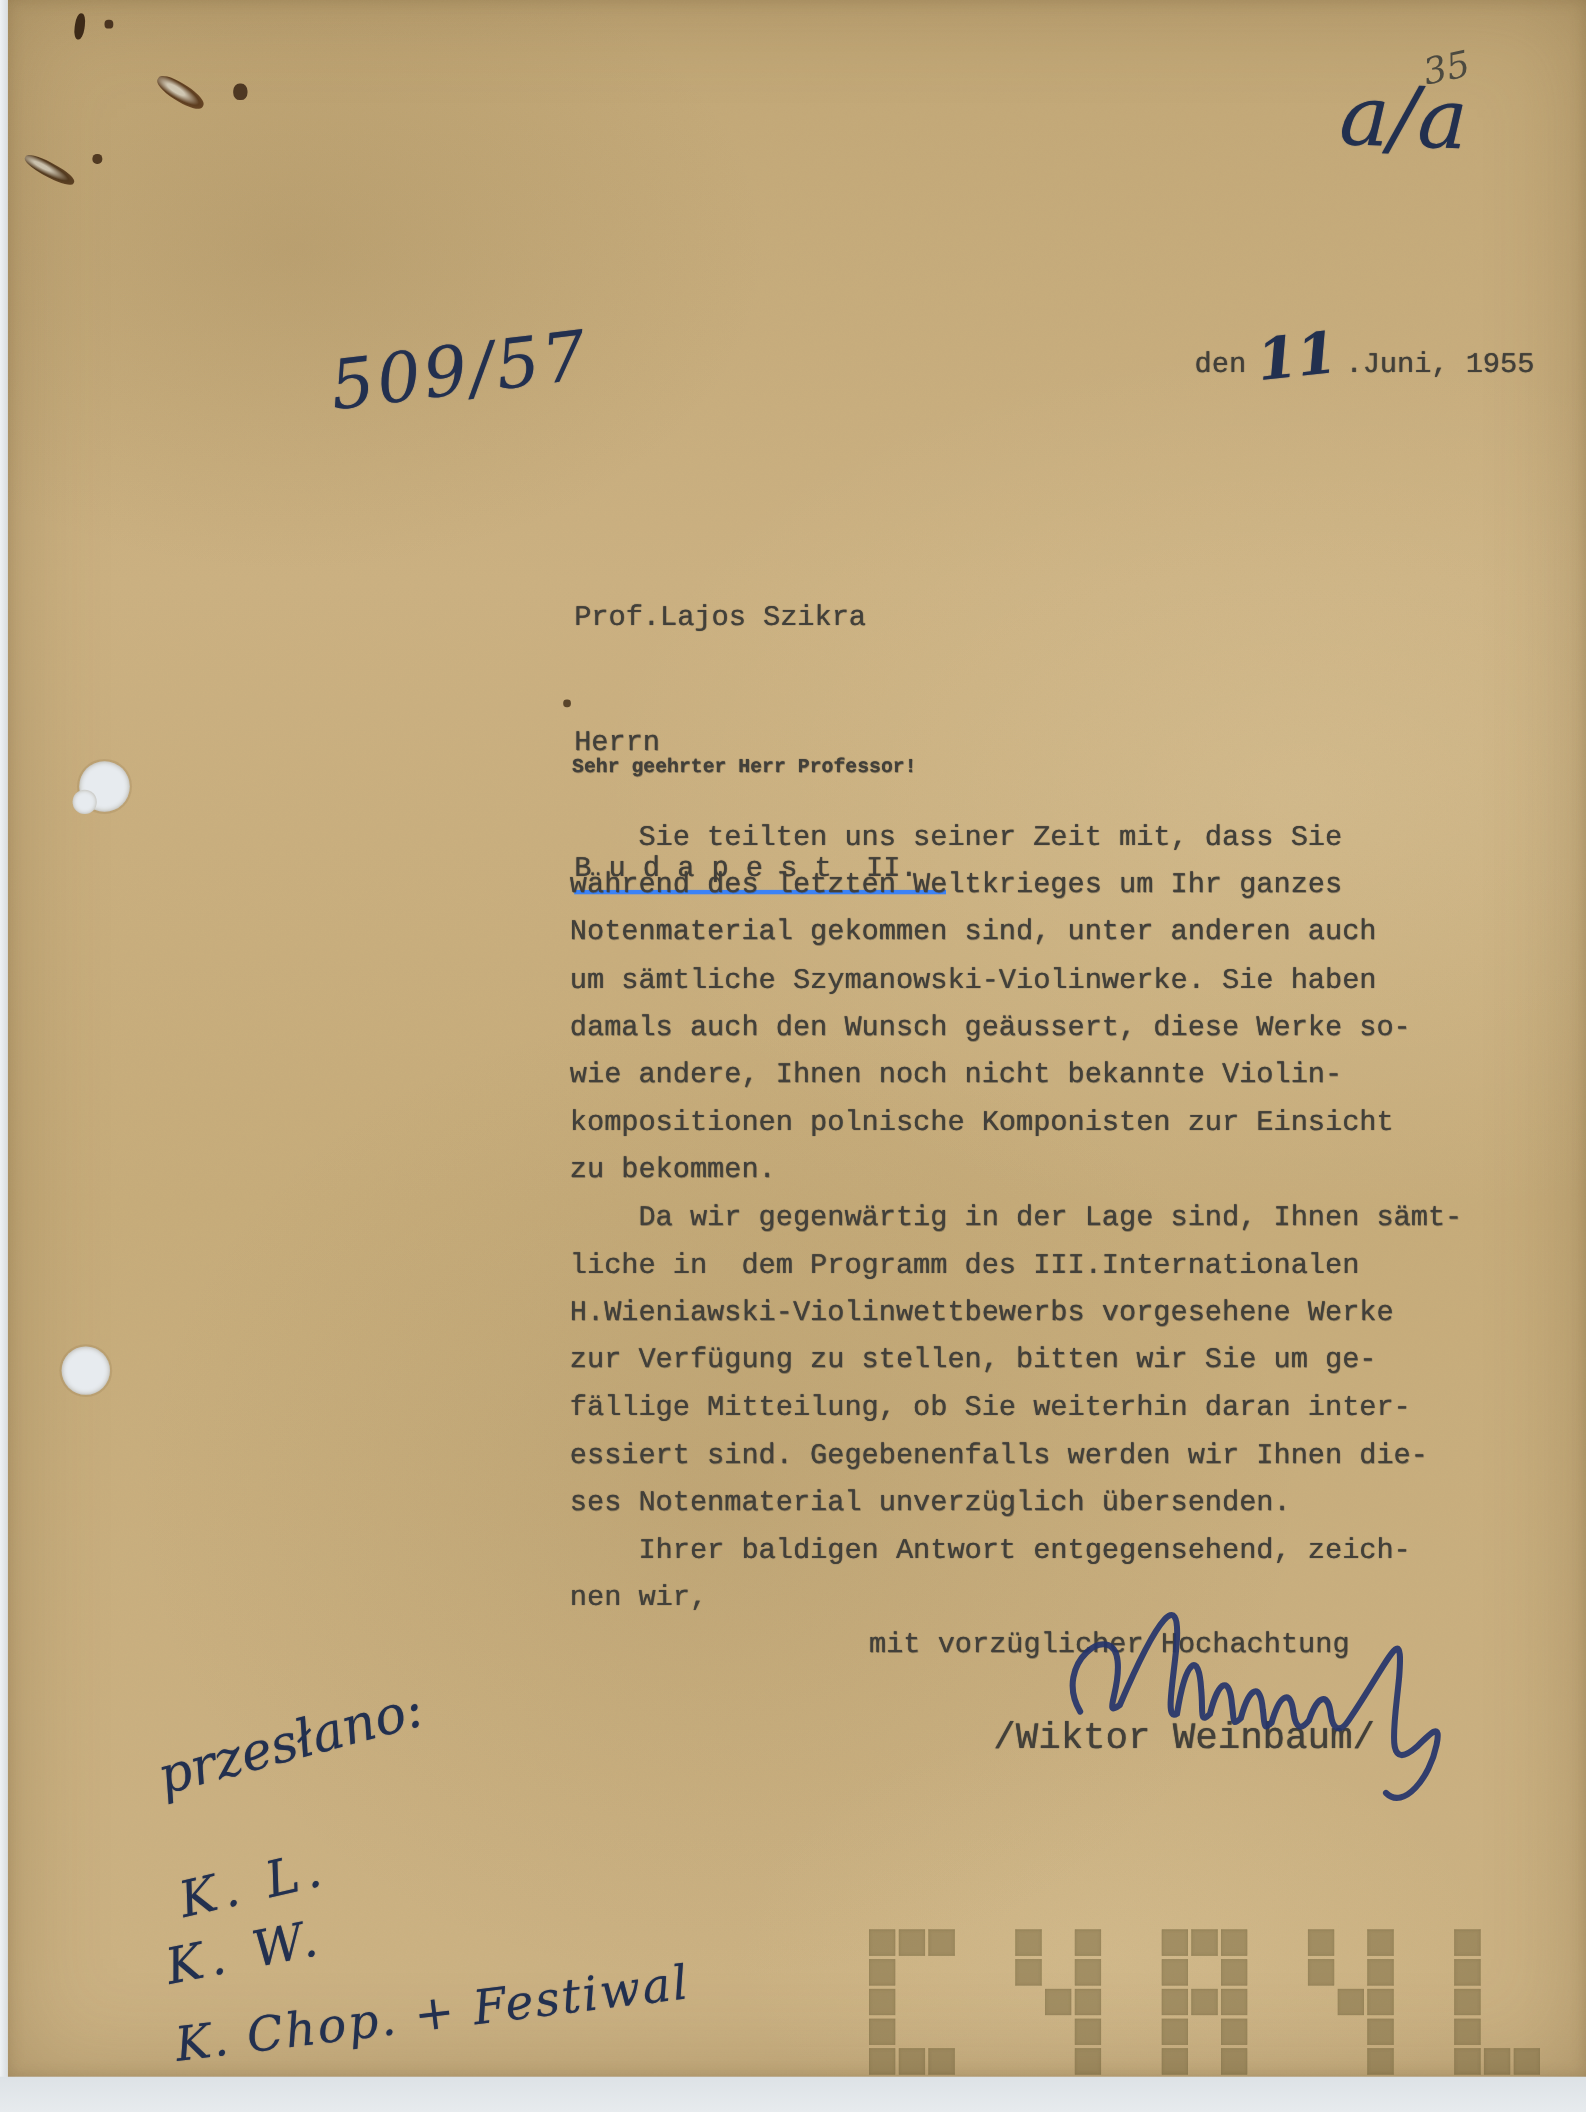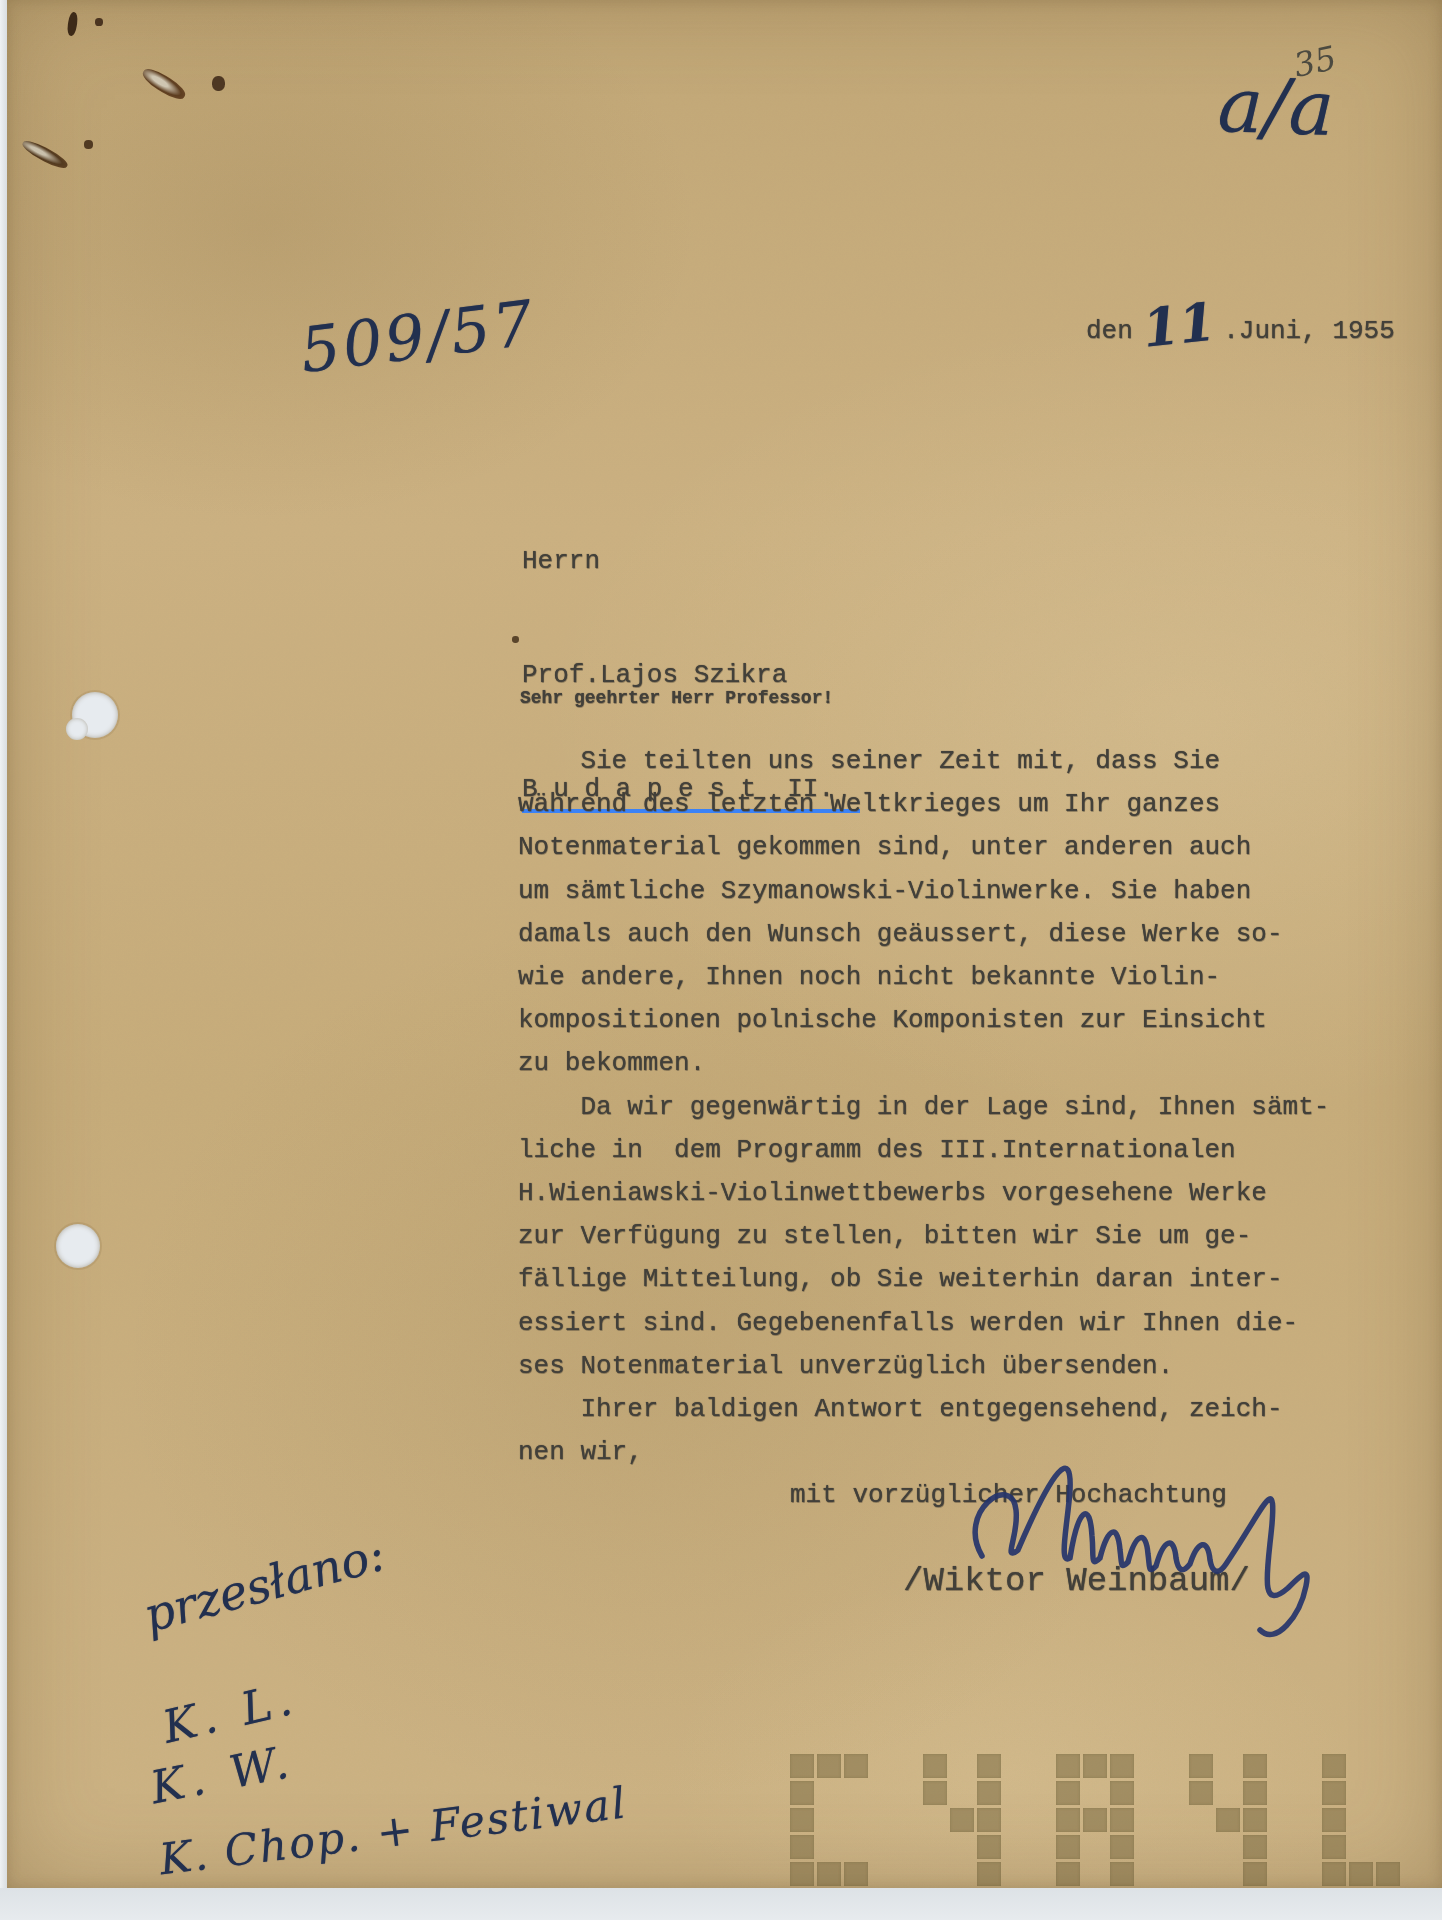--- a/index.html
+++ b/index.html
@@ -117,22 +117,22 @@
   <div class="hand aa-mark">a/a</div>
   <div class="hand ref-number">509/57</div>
 
   <div class="typed date-line">
     <span>den</span>
     <span class="hand date-day">11</span>
     <span>.Juni, 1955</span>
   </div>
 
   <div class="typed address">
+    <div>Prof.Lajos Szikra</div>
     <div>Herrn</div>
-    <div>Prof.Lajos Szikra</div>
     <div><span class="underlined">B u d a p e s t  II.</span></div>
   </div>
 
   <div class="typed salutation">Sehr geehrter Herr Professor!</div>
 
   <div class="typed body-block"><div>    Sie teilten uns seiner Zeit mit, dass Sie</div><div>während des letzten Weltkrieges um Ihr ganzes</div><div>Notenmaterial gekommen sind, unter anderen auch</div><div>um sämtliche Szymanowski-Violinwerke. Sie haben</div><div>damals auch den Wunsch geäussert, diese Werke so-</div><div>wie andere, Ihnen noch nicht bekannte Violin-</div><div>kompositionen polnische Komponisten zur Einsicht</div><div>zu bekommen.</div><div>    Da wir gegenwärtig in der Lage sind, Ihnen sämt-</div><div>liche in  dem Programm des III.Internationalen</div><div>H.Wieniawski-Violinwettbewerbs vorgesehene Werke</div><div>zur Verfügung zu stellen, bitten wir Sie um ge-</div><div>fällige Mitteilung, ob Sie weiterhin daran inter-</div><div>essiert sind. Gegebenenfalls werden wir Ihnen die-</div><div>ses Notenmaterial unverzüglich übersenden.</div><div>    Ihrer baldigen Antwort entgegensehend, zeich-</div><div>nen wir,</div></div>
 
   <div class="typed closing">mit vorzüglicher Hochachtung</div>
   <div class="typed typed-sig">/Wiktor Weinbaum/</div>
 

